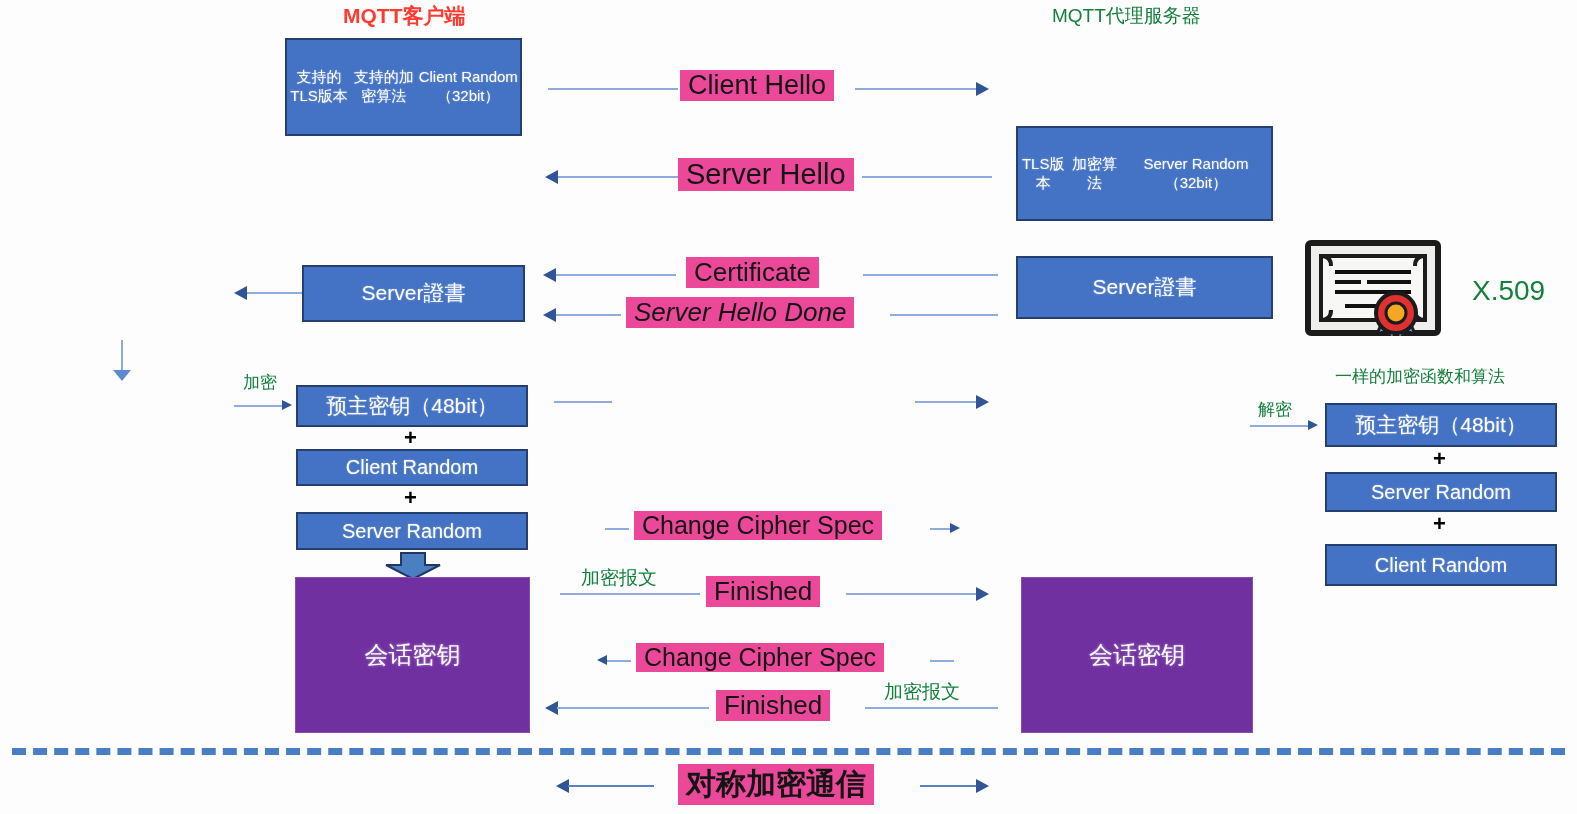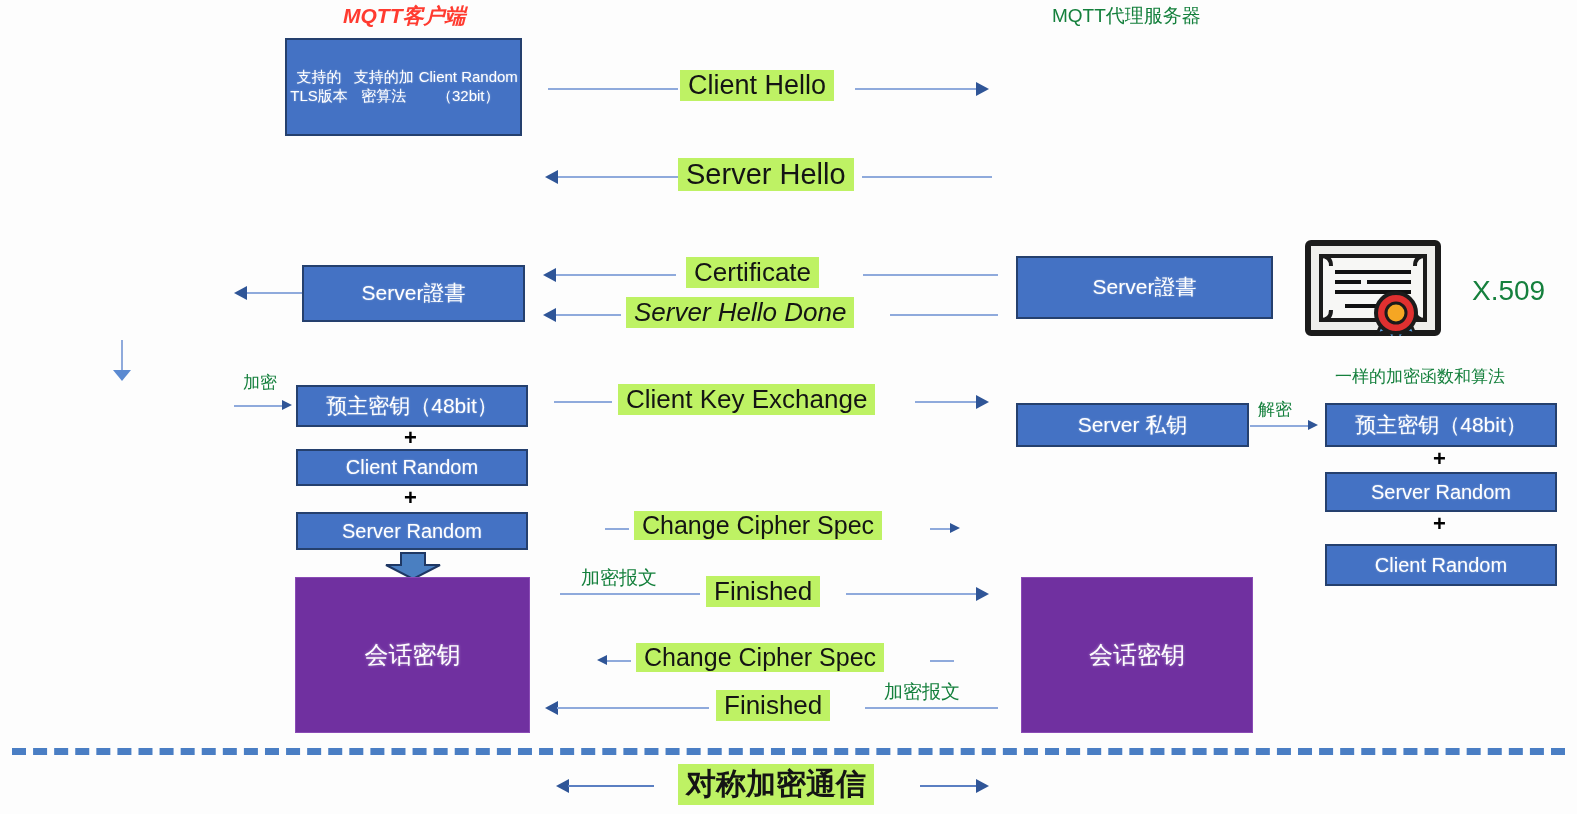--- a/index.html
+++ b/index.html
@@ -19,25 +19,25 @@
   
   .pbox{
     position:absolute;box-sizing:border-box;
     background:#7030a0;border:1px solid #8a4bb5;
     color:#ffffff;display:flex;align-items:center;justify-content:center;
     text-shadow:0 0 3px rgba(255,255,255,.5);
   }
 
   
   .lbl{position:absolute;color:#15803d;white-space:nowrap;}
-  .lbl.red{color:#ff3b30;font-weight:bold;font-style:italic;}
+  .lbl.red{color:#ff3b30;font-weight:bold;}
 
   
   .msg{position:absolute;white-space:nowrap;color:#141414;
-       background:#bef264;padding:0 8px;}
+       background:#ec4899;padding:0 8px;}
 
   
   .shaft{position:absolute;height:0;border-top:2px solid #8faadc;}
   .shaft.dark{border-top-color:#5b7fc2;}
 
   
   .ah{position:absolute;width:0;height:0;}
   .ah.right{border-top:7px solid transparent;border-bottom:7px solid transparent;border-left:13px solid #2f5597;}
   .ah.left{border-top:7px solid transparent;border-bottom:7px solid transparent;border-right:13px solid #2f5597;}
   .ah.rights{border-top:5px solid transparent;border-bottom:5px solid transparent;border-left:10px solid #2f5597;}
@@ -63,20 +63,25 @@
 
   <div class="lbl red" style="left:343px;top:2px;font-size:21px;">MQTT客户端</div>
   <div class="lbl" style="left:1052px;top:3px;font-size:19px;">MQTT代理服务器</div>
 
   <div class="bbox" style="left:285px;top:38px;width:237px;height:98px;font-size:15px;">
     <span>支持的TLS版本</span>
     <span>支持的加密算法</span>
     <span>Client Random （32bit）</span>
   </div>
 
+  <div class="bbox" style="left:1016px;top:126px;width:257px;height:95px;font-size:15px;">
+    <span>TLS版本</span>
+    <span>加密算法</span>
+    <span>Server Random （32bit）</span>
+  </div>
 
   <div class="shaft" style="left:548px;top:88px;width:130px;"></div>
   <div class="msg" style="left:680px;top:70px;font-size:27px;">Client Hello</div>
   <div class="shaft" style="left:855px;top:88px;width:123px;"></div>
   <div class="ah right" style="left:976px;top:82px;"></div>
 
   <div class="ah left" style="left:545px;top:170px;"></div>
   <div class="shaft" style="left:558px;top:176px;width:120px;"></div>
   <div class="msg" style="left:678px;top:158px;font-size:29px;">Server Hello</div>
   <div class="shaft" style="left:862px;top:176px;width:130px;"></div>
@@ -144,23 +149,20 @@
   <div class="fatarrow" style="left:383px;top:552px;width:60px;height:28px;">
     <svg width="60" height="28" viewBox="0 0 60 28">
       <path d="M18 1 H42 V13 H57 L30 27 L3 13 H18 Z" fill="#4a7fc1" stroke="#1f3864" stroke-width="2"></path>
     </svg>
   </div>
 
   <div class="pbox" style="left:295px;top:577px;width:235px;height:156px;font-size:24px;">
     <span>会话密钥</span>
   </div>
 
-  <div class="bbox" style="left:1016px;top:403px;width:233px;height:44px;font-size:21px;">
-    <span>Server 私钥</span>
-  </div>
 
   <div class="lbl" style="left:1258px;top:398px;font-size:17px;">解密</div>
   <div class="shaft" style="left:1250px;top:425px;width:60px;"></div>
   <div class="ah rights" style="left:1308px;top:420px;"></div>
 
   <div class="lbl" style="left:1335px;top:365px;font-size:17px;">一样的加密函数和算法</div>
 
   <div class="bbox" style="left:1325px;top:403px;width:232px;height:44px;font-size:21px;">
     <span>预主密钥（48bit）</span>
   </div>
@@ -171,21 +173,20 @@
   <div class="plus" style="left:1433px;top:511px;font-size:22px;">+</div>
   <div class="bbox" style="left:1325px;top:544px;width:232px;height:42px;font-size:20px;">
     <span>Client Random</span>
   </div>
 
   <div class="pbox" style="left:1021px;top:577px;width:232px;height:156px;font-size:24px;">
     <span>会话密钥</span>
   </div>
 
   <div class="shaft" style="left:554px;top:401px;width:58px;"></div>
-  <div class="msg" style="left:618px;top:384px;font-size:26px;">Client Key Exchange</div>
   <div class="shaft" style="left:915px;top:401px;width:63px;"></div>
   <div class="ah right" style="left:976px;top:395px;"></div>
 
   <div class="shaft" style="left:605px;top:528px;width:24px;"></div>
   <div class="msg" style="left:634px;top:511px;font-size:25px;">Change Cipher Spec</div>
   <div class="shaft" style="left:930px;top:528px;width:22px;"></div>
   <div class="ah rights" style="left:950px;top:523px;"></div>
 
   <div class="lbl" style="left:581px;top:565px;font-size:19px;">加密报文</div>
   <div class="shaft" style="left:560px;top:593px;width:140px;"></div>

